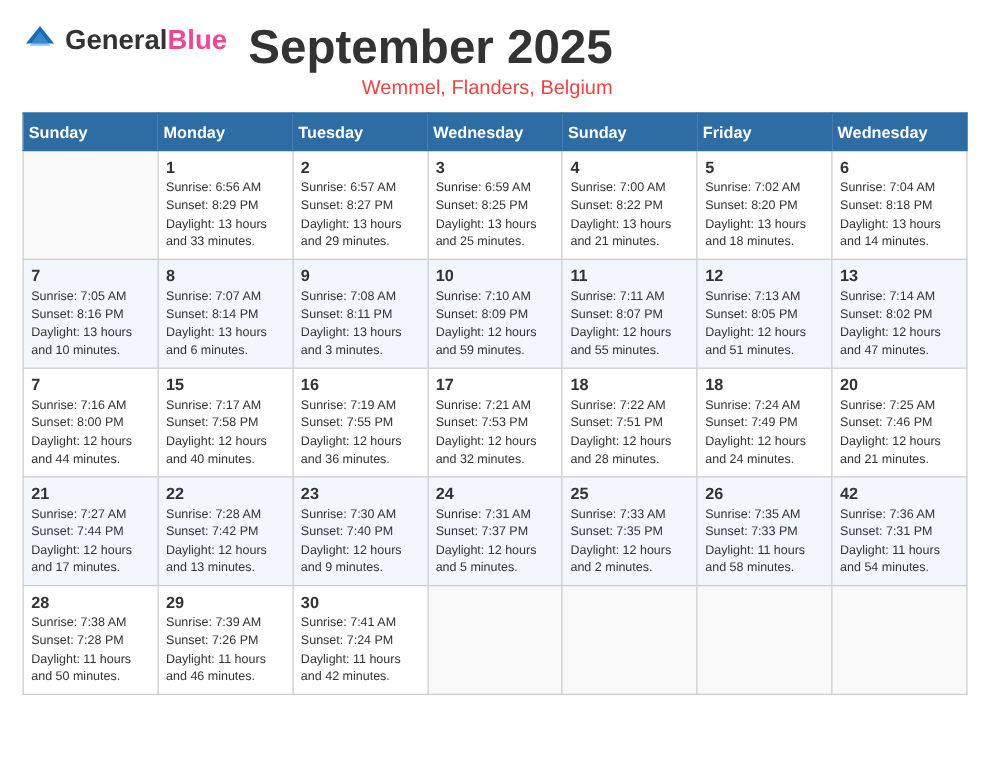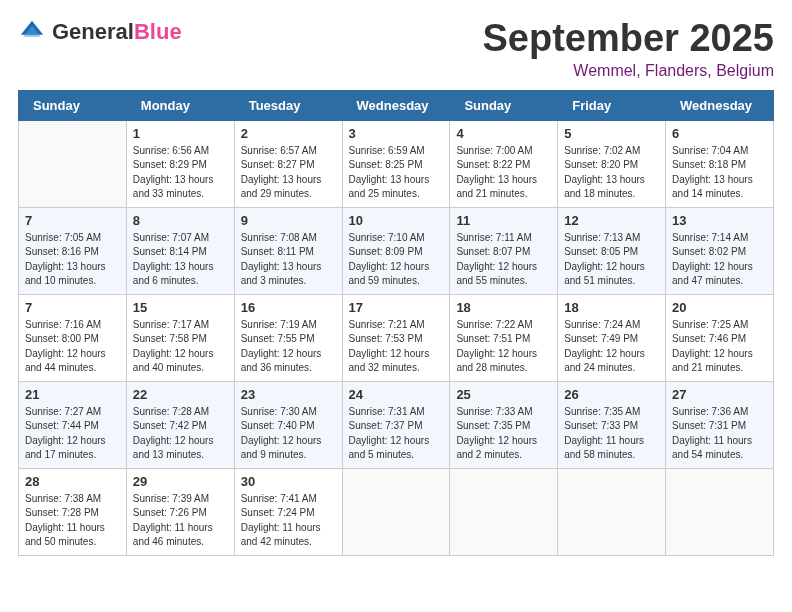--- a/index.html
+++ b/index.html
@@ -5,21 +5,21 @@
     * { box-sizing: border-box; margin: 0; padding: 0; }
     body {
       font-family: Arial, sans-serif;
       background: #fff;
       width: 792px;
       min-height: 612px;
       padding: 18px;
     }
     .header {
       display: flex;
-      justify-content: space-between;
+      justify-content: flex-start;
       align-items: flex-start;
       margin-bottom: 10px;
     }
     .logo {
       display: flex;
       align-items: center;
       gap: 6px;
     }
     .logo-text-general {
       font-size: 22px;
@@ -42,33 +42,33 @@
     }
     .month-title {
       font-size: 38px;
       font-weight: bold;
       color: #333;
       line-height: 1.1;
       margin-left: 17px;
     }
     .location-title {
       font-size: 16px;
-      color: #701a75;
+      color: #ef4444;
       margin-top: 2px;
     }
     .calendar {
       width: 100%;
       border-collapse: collapse;
       border: 1px solid #ccc;
     }
     .calendar th {
       background: #2e6da4;
       color: #fff;
       text-align: left;
-      padding: 7px 14px;
+      padding: 7px 4px;
       font-size: 13px;
       font-weight: bold;
       border: 1px solid #2e6da4;
     }
     .calendar td {
       border: 1px solid #ccc;
       vertical-align: top;
       padding: 5px 6px;
       width: 107px;
       min-height: 80px;
@@ -238,21 +238,21 @@
         </td>
         <td>
           <span class="day-number">25</span>
           <div class="day-info">Sunrise: 7:33 AM<br>Sunset: 7:35 PM<br>Daylight: 12 hours and 2 minutes.</div>
         </td>
         <td>
           <span class="day-number">26</span>
           <div class="day-info">Sunrise: 7:35 AM<br>Sunset: 7:33 PM<br>Daylight: 11 hours and 58 minutes.</div>
         </td>
         <td>
-          <span class="day-number">27</span>
+          <span class="day-number">42</span>
           <div class="day-info">Sunrise: 7:36 AM<br>Sunset: 7:31 PM<br>Daylight: 11 hours and 54 minutes.</div>
         </td>
       </tr>
       <tr class="week-row">
         <td>
           <span class="day-number">28</span>
           <div class="day-info">Sunrise: 7:38 AM<br>Sunset: 7:28 PM<br>Daylight: 11 hours and 50 minutes.</div>
         </td>
         <td>
           <span class="day-number">29</span>

